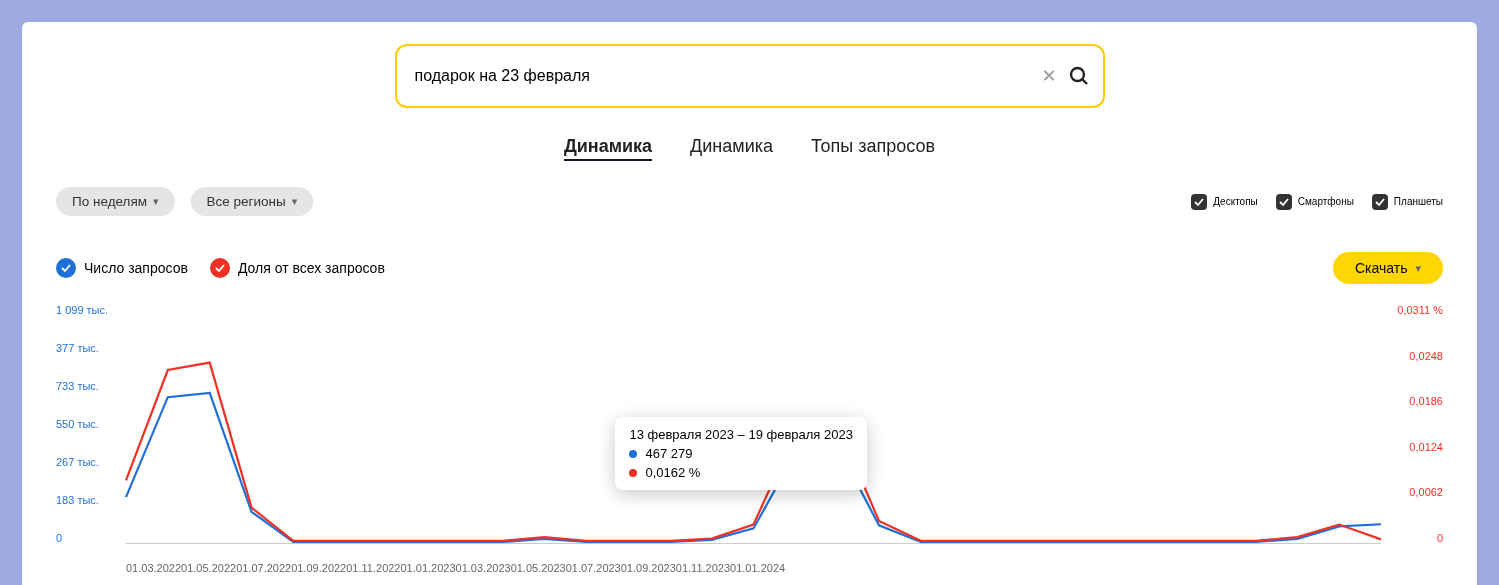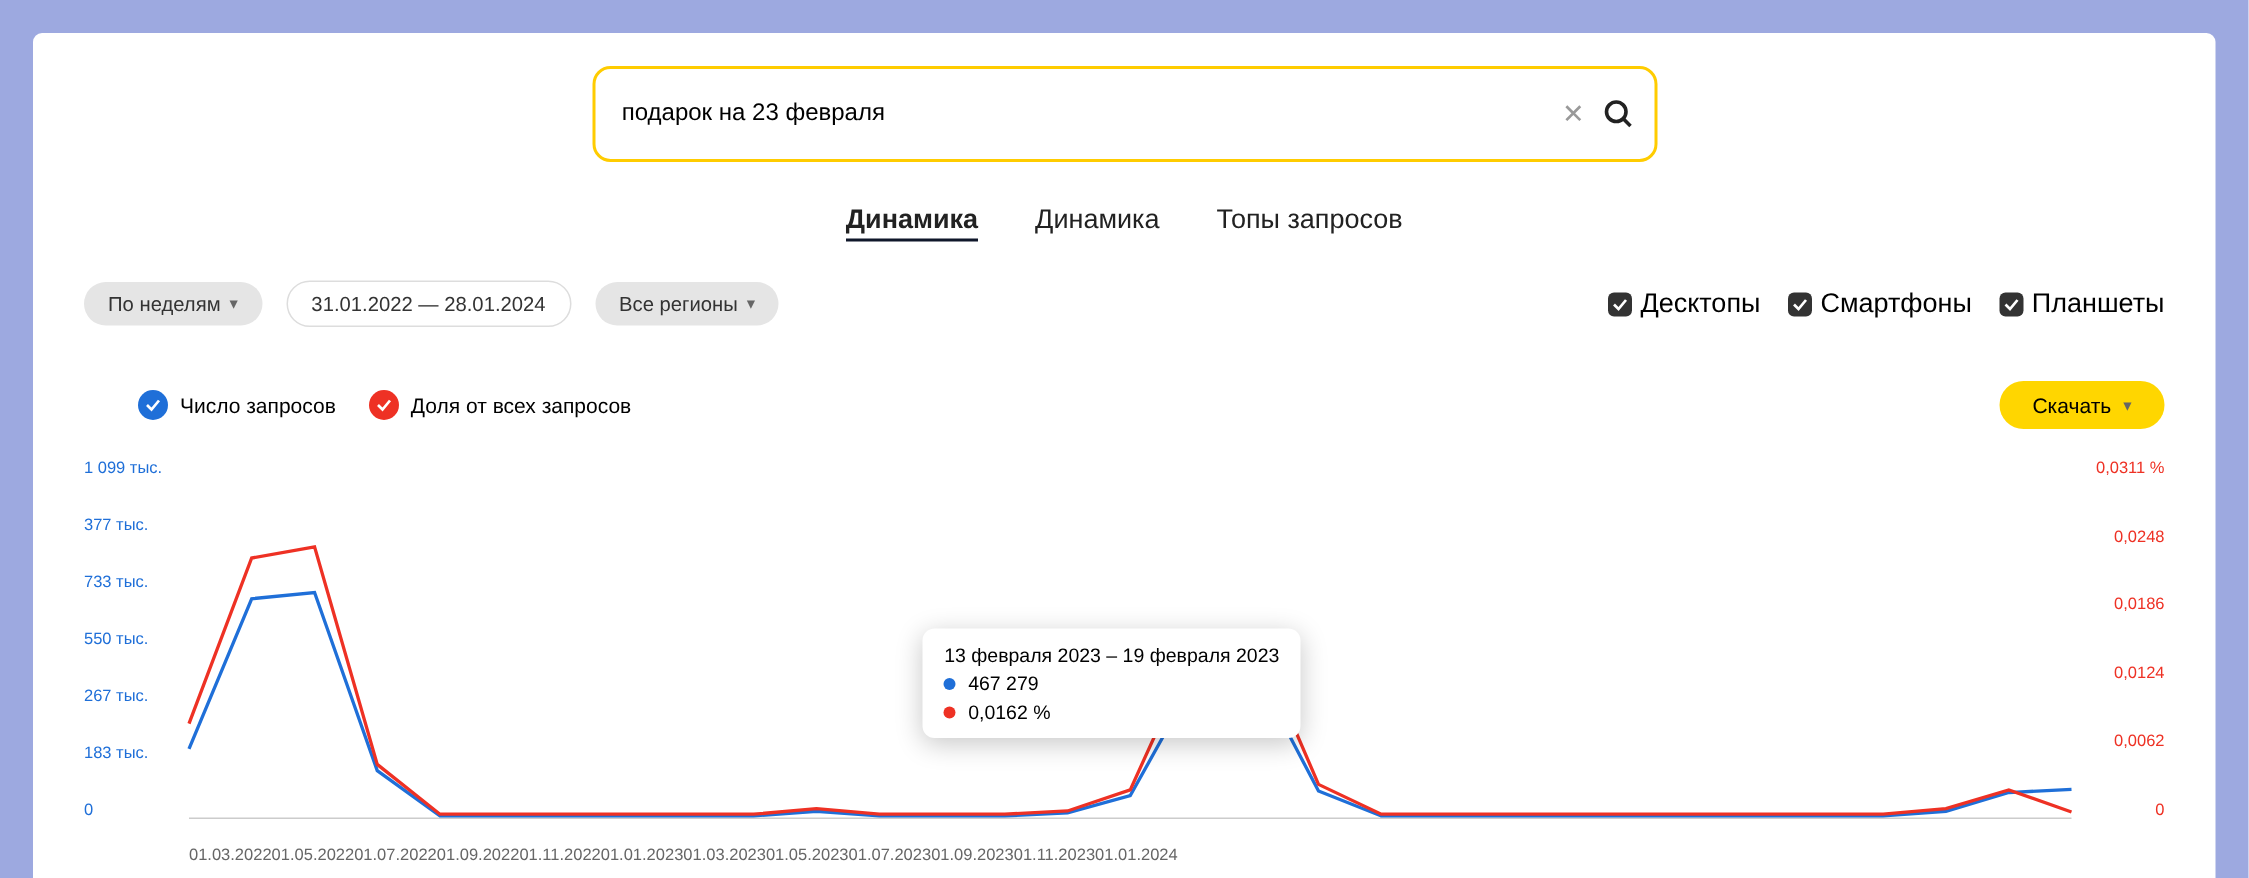--- a/index.html
+++ b/index.html
@@ -53,32 +53,32 @@
     padding: 7px 16px;
     font-size: 13.5px;
     color: #333;
     display: inline-flex; align-items: center; gap: 6px;
     cursor: pointer;
   }
   .pill.outline { background: #fff; border: 1px solid #ddd; }
   .chev { font-size: 11px; color: #666; }
 
   .device-checks { display: flex; gap: 18px; align-items: center; }
-  .check { display: flex; align-items: center; gap: 6px; font-size: 18px; cursor: pointer; }
+  .check { display: flex; align-items: center; gap: 6px; font-size: 10px; cursor: pointer; }
   .cbox {
     width: 16px; height: 16px; border-radius: 4px; background: #333;
     display: flex; align-items: center; justify-content: center;
   }
   .tick { width: 10px; height: 10px; }
 
   .legend-row {
     display: flex; justify-content: space-between; align-items: center;
     margin-top: 36px; padding: 0 10px;
   }
-  .legend-left { display: flex; gap: 22px; align-items: center; margin-left: 36px; }
+  .legend-left { display: flex; gap: 22px; align-items: center; }
   .legend-item { display: flex; align-items: center; gap: 8px; font-size: 14px; cursor: pointer; }
   .dot-badge {
     width: 20px; height: 20px; border-radius: 50%;
     display: flex; align-items: center; justify-content: center;
   }
   .dot-blue { background: #1f6fd8; }
   .dot-red { background: #ee3124; }
   .download-btn {
     background: #ffd600;
     border-radius: 16px;
@@ -149,23 +149,20 @@
     <span class="tab active">Динамика</span>
     <span class="tab">Динамика</span>
     <span class="tab">Топы запросов</span>
   </div>
 
   <div class="controls-row">
     <div class="left-controls">
       <span class="pill">
         <span>По неделям</span>
         <span class="chev">▾</span>
-      </span>
-      <span class="pill outline">
-        <span>31.01.2022 — 28.01.2024</span>
       </span>
       <span class="pill">
         <span>Все регионы</span>
         <span class="chev">▾</span>
       </span>
     </div>
     <div class="device-checks">
       <label class="check">
         <span class="cbox">
           <svg class="tick" viewBox="0 0 10 10">

